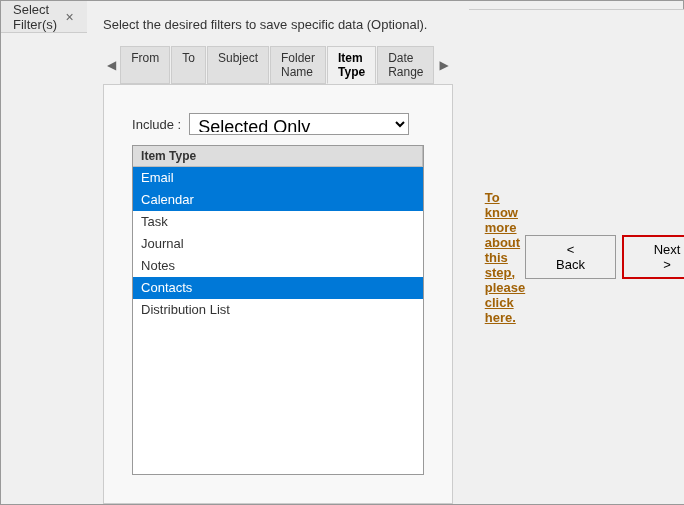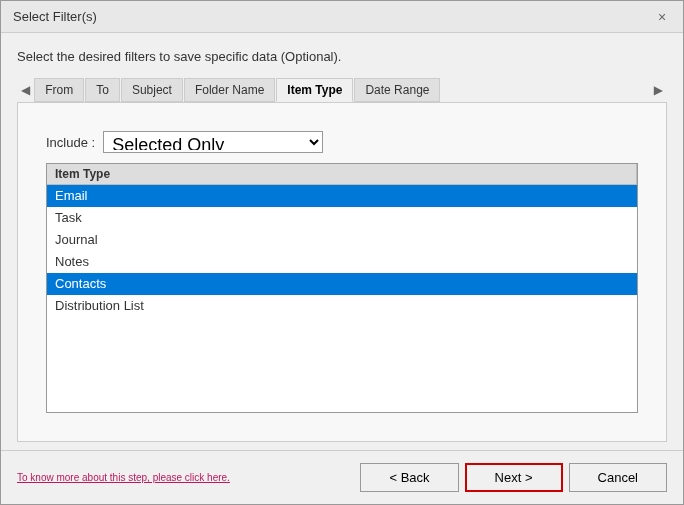--- a/index.html
+++ b/index.html
@@ -10,21 +10,21 @@
       width: 684px;
       height: 505px;
       overflow: hidden;
     }
     .dialog {
       width: 684px;
       height: 505px;
       background: #f0f0f0;
       border: 1px solid #999;
       display: flex;
-      flex-direction: column;
+      flex-direction: row;
     }
     .title-bar {
       background: #e8e8e8;
       border-bottom: 1px solid #ccc;
       padding: 8px 12px;
       display: flex;
       justify-content: space-between;
       align-items: center;
       height: 32px;
     }
@@ -145,24 +145,25 @@
     .dialog-footer {
       padding: 12px 16px;
       display: flex;
       align-items: center;
       justify-content: space-between;
       border-top: 1px solid #ccc;
       margin-top: 8px;
       background: #f0f0f0;
     }
     .footer-link {
-      color: #be185d;
+      color: #a16207;
       text-decoration: underline;
-      font-size: 10px;
-      cursor: pointer;
+      font-size: 13px;
+      cursor: pointer;
+      font-weight: bold;
     }
     .footer-buttons {
       display: flex;
       gap: 6px;
     }
     .btn {
       padding: 5px 28px;
       font-size: 13px;
       border: 1px solid #999;
       background: #f0f0f0;
@@ -206,20 +207,21 @@
           <option>Selected Only</option>
           <option>All Items</option>
         </select>
       </div>
 
       <div class="list-container">
         <div class="list-header">
           <div class="list-header-cell">Item Type</div>
         </div>
         <div class="list-item selected">Email</div>
+        <div class="list-item selected">Calendar</div>
         <div class="list-item">Task</div>
         <div class="list-item">Journal</div>
         <div class="list-item">Notes</div>
         <div class="list-item selected">Contacts</div>
         <div class="list-item">Distribution List</div>
       </div>
     </div>
   </div>
 
   <div class="dialog-footer">

